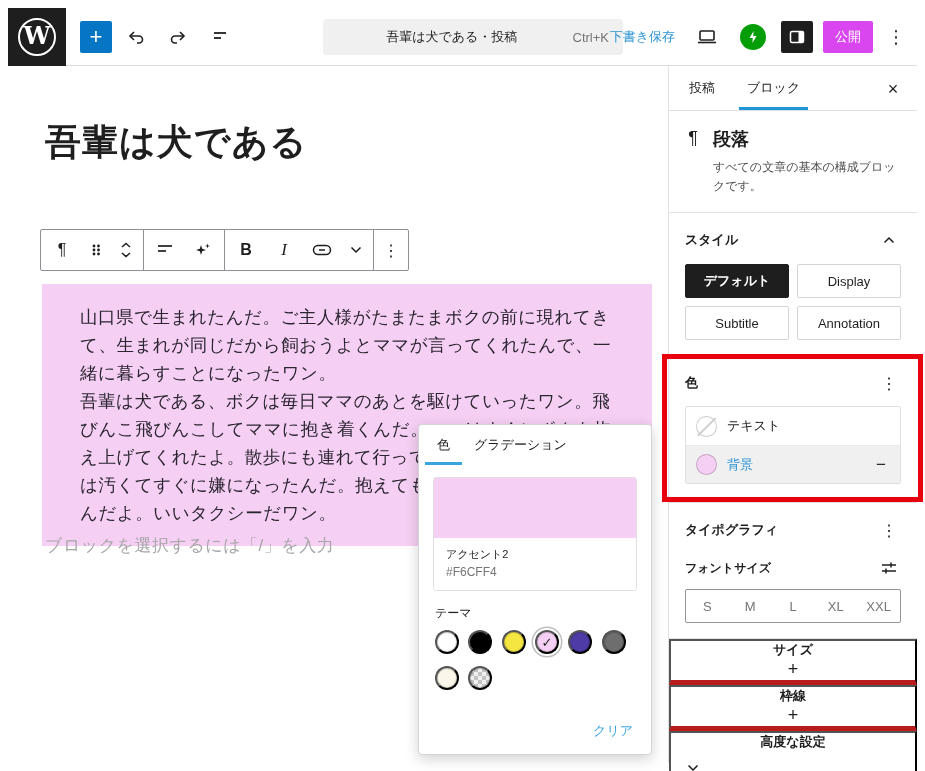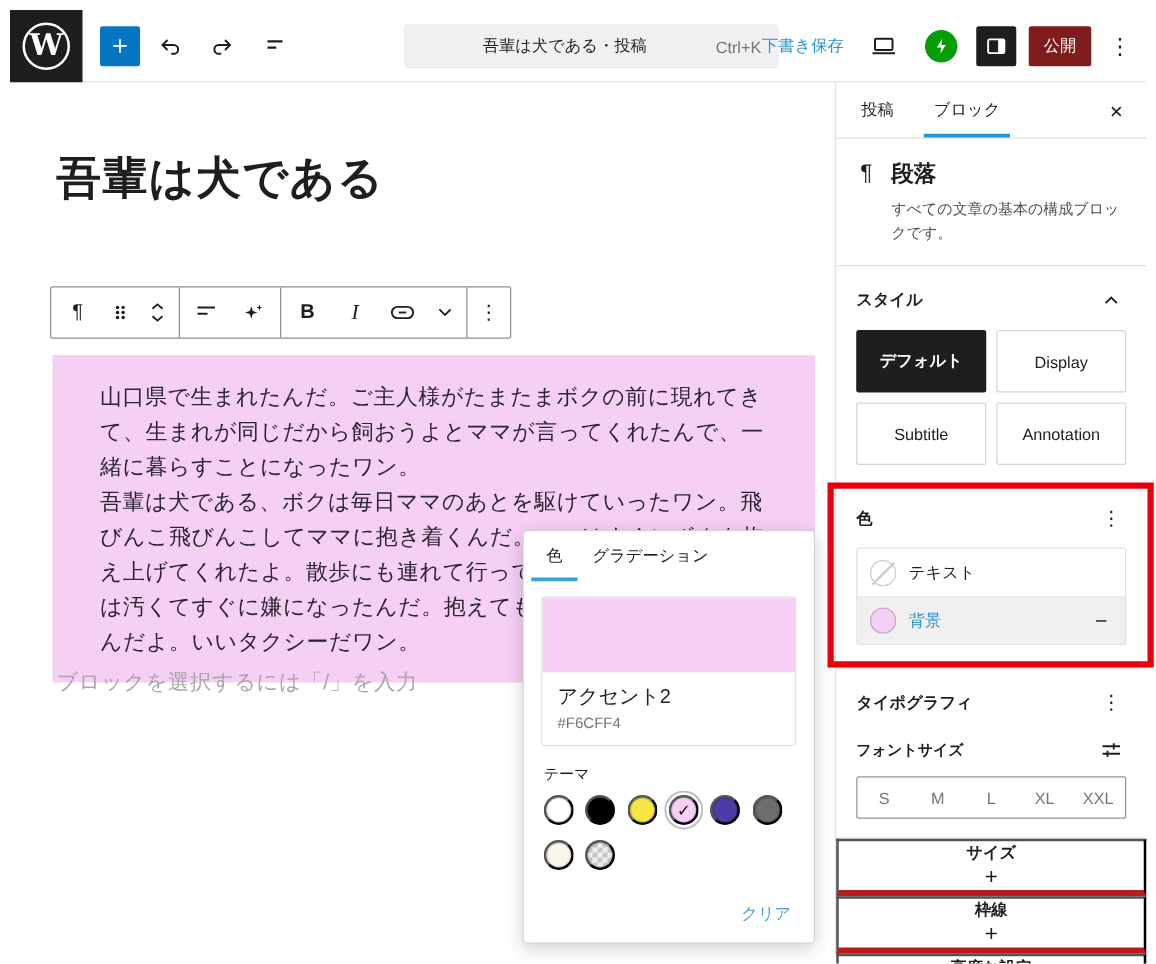--- a/index.html
+++ b/index.html
@@ -19,21 +19,21 @@
   .icon-btn { width:36px; height:36px; border:none; background:transparent; display:flex; align-items:center; justify-content:center; cursor:pointer; }
   .icon-btn svg { display:block; }
   .search-pill { position:absolute; left:315px; top:11px; width:300px; height:36px; background:#f0f0f0;
                  border-radius:4px; display:flex; align-items:center; cursor:pointer; }
   .search-pill .doc-title { flex:1; text-align:center; font-size:13px; color:#1e1e1e; padding-left:22px; }
   .search-pill .kbd { font-size:13px; color:#757575; padding:0 14px; }
   .tb-right { position:absolute; right:8px; top:0; height:58px; display:flex; align-items:center; gap:10px; }
   .save-draft { background:none; border:none; color:#2b93d4; font-size:13px; cursor:pointer; padding:6px 4px; }
   .jetpack { width:26px; height:26px; border-radius:50%; background:#069e08; display:flex; align-items:center; justify-content:center; cursor:pointer; }
   .toggle-sidebar { width:32px; height:32px; background:#1e1e1e; border:none; border-radius:2px; display:flex; align-items:center; justify-content:center; cursor:pointer; }
-  .btn-publish { height:32px; padding:0 12px; background:#7f1d1d; color:#fff; border:none; border-radius:2px; font-size:13px; cursor:pointer; }
+  .btn-publish { height:32px; padding:0 12px; background:#d946ef; color:#fff; border:none; border-radius:2px; font-size:13px; cursor:pointer; }
   .kebab { background:none; border:none; font-size:18px; color:#1e1e1e; cursor:pointer; width:26px; height:32px; }
 
   
   .main { position:absolute; left:8px; top:66px; width:660px; bottom:8px; background:#fff; }
   .post-title { position:absolute; left:37px; top:52px; font-size:36px; font-weight:700; letter-spacing:1px; color:#1e1e1e; }
 
   .block-toolbar { position:absolute; left:32px; top:163px; height:42px; display:flex; align-items:stretch;
                    background:#fff; border:1px solid #8c8f94; border-radius:2px; }
   .bt-group { display:flex; align-items:center; padding:0 2px; border-right:1px solid #8c8f94; }
   .bt-group:last-child { border-right:none; }
@@ -50,21 +50,21 @@
 
   
   .popup { position:absolute; left:418px; top:424px; width:234px; height:331px; background:#fff;
            border:1px solid #d5d5d5; border-radius:4px; box-shadow:0 4px 14px rgba(0,0,0,.18); z-index:40; }
   .popup .tabs { display:flex; align-items:flex-end; height:40px; padding:0 6px; }
   .popup .tab { padding:0 12px; height:40px; display:flex; align-items:center; font-size:13px; background:none; border:none; cursor:pointer; position:relative; color:#1e1e1e; }
   .popup .tab.active::after { content:""; position:absolute; left:0; right:0; bottom:0; height:3px; background:#3aa4de; }
   .color-card { margin:12px 14px 0; border:1px solid #e0e0e0; border-radius:3px; overflow:hidden; cursor:pointer; }
   .color-card .swatch-preview { height:60px; }
   .color-card .info { padding:9px 12px 11px; background:#fff; }
-  .color-card .cname { font-size:16px; color:#1e1e1e; margin-bottom:3px; }
+  .color-card .cname { font-size:11px; color:#1e1e1e; margin-bottom:3px; }
   .color-card .chex { font-size:12px; color:#757575; }
   .theme-label { margin:14px 16px 8px; font-size:12px; color:#1e1e1e; }
   .swatch-grid { margin:0 16px; display:grid; grid-template-columns:repeat(6,1fr); row-gap:12px; }
   .swatch { width:24px; height:24px; border-radius:50%; box-shadow:inset 0 0 0 1px rgba(0,0,0,.18); cursor:pointer;
             display:flex; align-items:center; justify-content:center; font-size:13px; color:#1e1e1e; }
   .swatch.selected { box-shadow:0 0 0 2px #fff, 0 0 0 3.5px #bdbdbd, inset 0 0 0 1px rgba(0,0,0,.12); }
   .swatch.checker { background-image:
       linear-gradient(45deg,#c3c3c3 25%,transparent 25%,transparent 75%,#c3c3c3 75%),
       linear-gradient(45deg,#c3c3c3 25%,#efefef 25%,#efefef 75%,#c3c3c3 75%);
       background-size:8px 8px; background-position:0 0,4px 4px; }
@@ -81,21 +81,21 @@
   .block-card .pilcrow { font-size:18px; width:24px; text-align:center; padding-top:1px; }
   .block-card .bname { font-size:18px; font-weight:700; margin-bottom:7px; }
   .block-card .bdesc { font-size:12px; line-height:1.6; color:#4f4f4f; width:188px; }
 
   .sb-section { padding:15px 16px; border-bottom:1px solid #e0e0e0; }
   .sec-header { display:flex; align-items:center; justify-content:space-between; }
   .sec-title { font-size:13px; font-weight:700; }
   .sec-action { background:none; border:none; cursor:pointer; font-size:16px; color:#1e1e1e;
                 width:24px; height:24px; display:flex; align-items:center; justify-content:center; }
   .style-grid { margin-top:12px; display:grid; grid-template-columns:1fr 1fr; gap:8px; }
-  .style-btn { height:50px; border:1px solid #d5d5d5; background:#fff; border-radius:2px; font-size:13px; color:#1e1e1e; cursor:pointer; }
+  .style-btn { height:34px; border:1px solid #d5d5d5; background:#fff; border-radius:2px; font-size:13px; color:#1e1e1e; cursor:pointer; }
   .style-btn.selected { background:#1e1e1e; border-color:#1e1e1e; color:#fff; font-weight:700; }
 
   .color-section { position:relative; padding-bottom:18px; }
   .red-annotation { position:absolute; left:-7px; right:-6px; top:-2px; bottom:0; border:5px solid #e8000d; z-index:60; pointer-events:none; }
   .color-panel { margin-top:11px; border:1px solid #e0e0e0; border-radius:2px; }
   .color-row { display:flex; align-items:center; gap:10px; height:38px; padding:0 10px; cursor:pointer; }
   .color-row + .color-row { border-top:1px solid #e9e9e9;justify-content:space-between; }
   .color-row.active { background:#f0f0f0; }
   .color-row .label { font-size:13px; flex:1; }
   .color-row.active .label { color:#2b93d4; }

